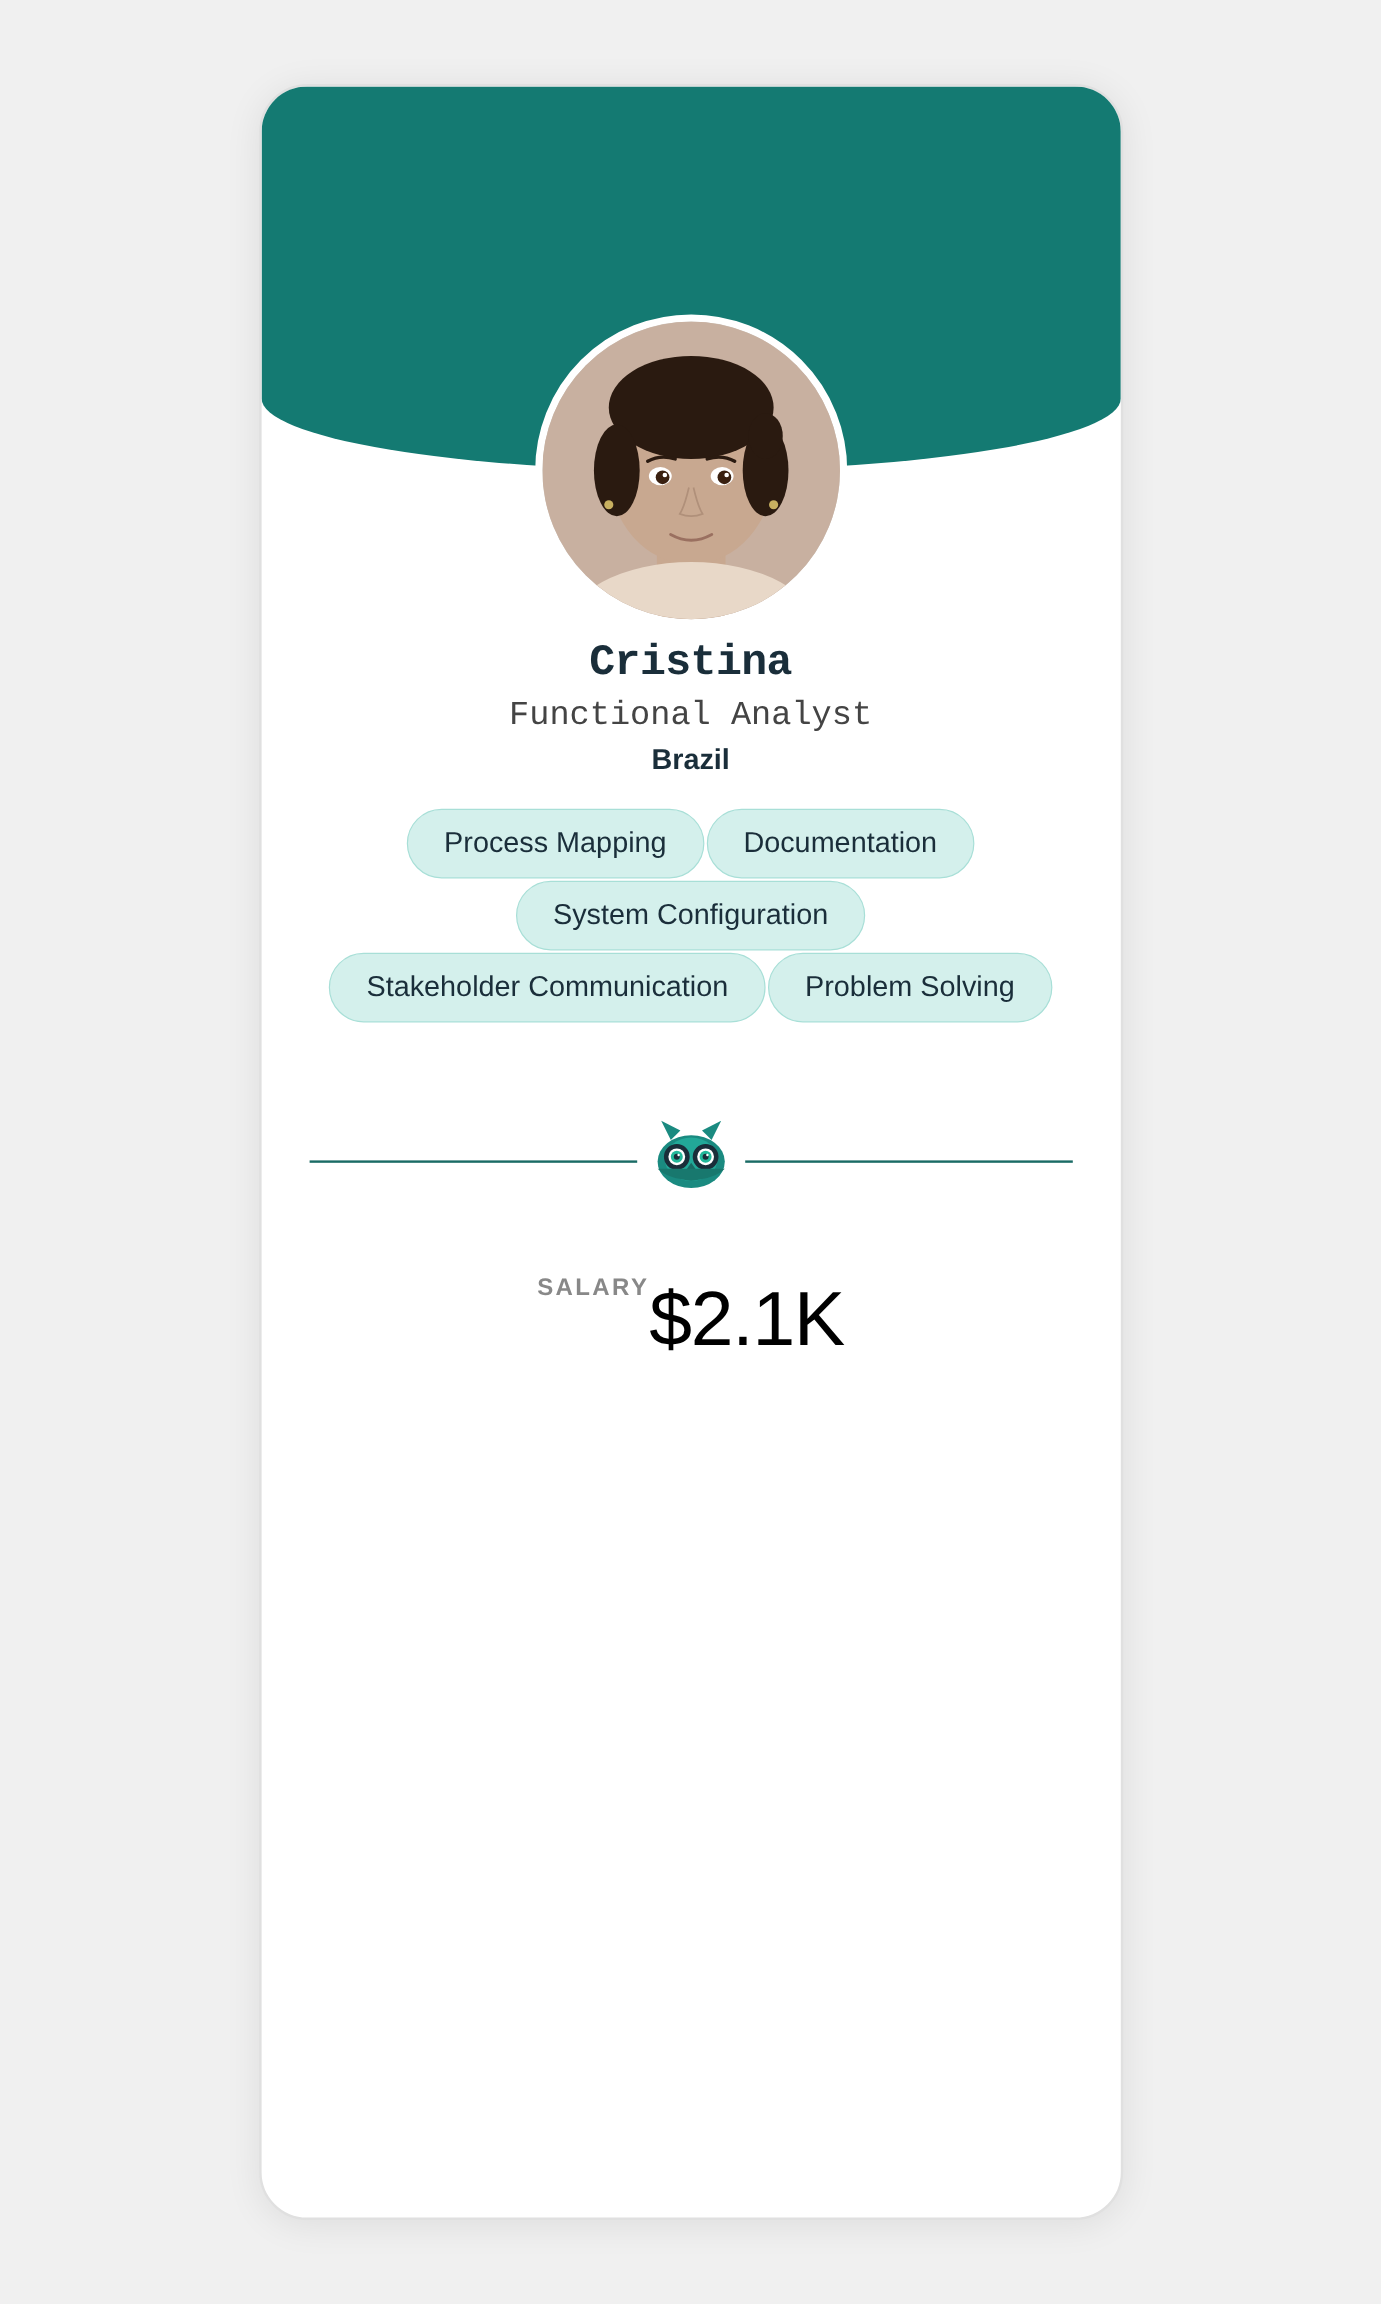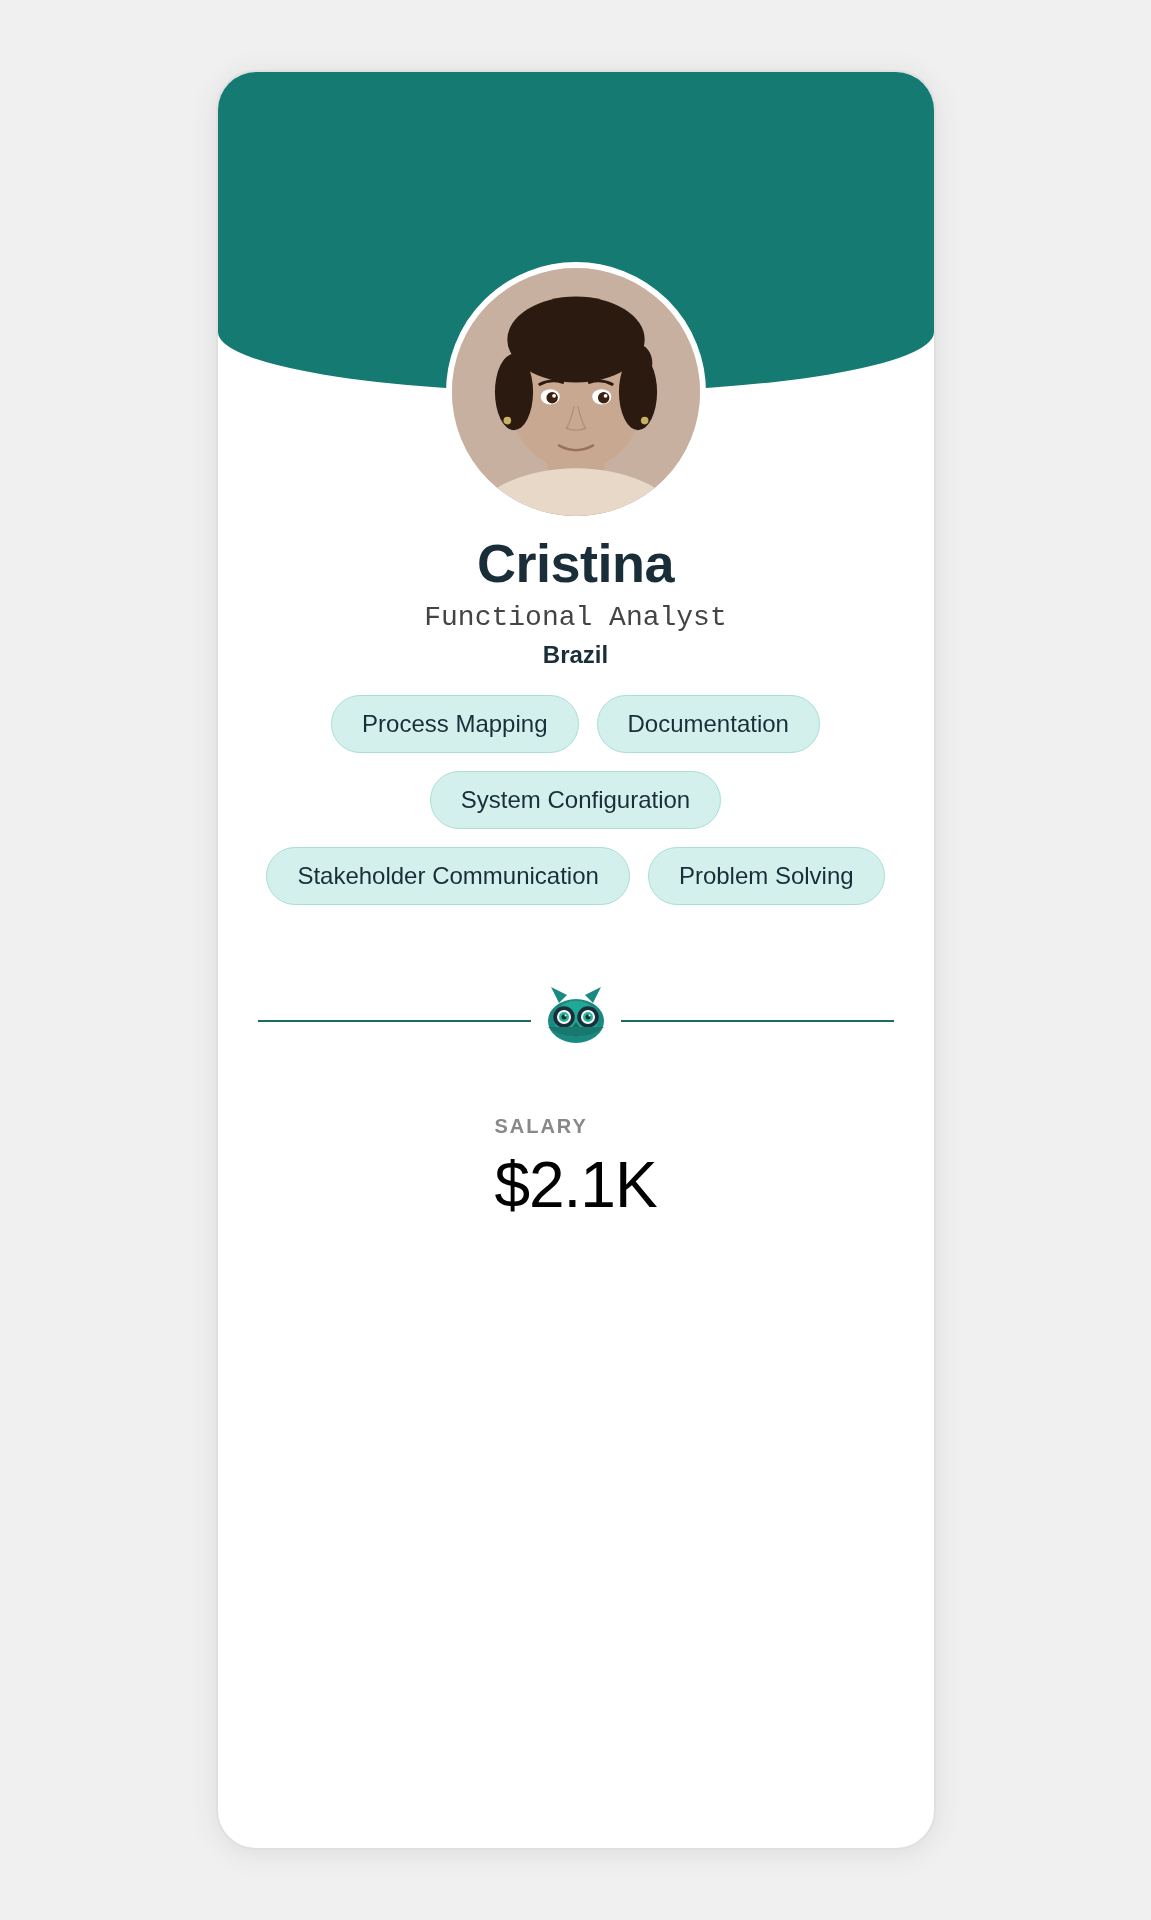--- a/index.html
+++ b/index.html
@@ -61,24 +61,24 @@
       margin-top: 140px;
       width: 100%;
       display: flex;
       flex-direction: column;
       align-items: center;
       flex: 1;
       padding: 0 40px;
     }
 
     .person-name {
-      font-size: 54px;
+      font-size: 36px;
       font-weight: 700;
       color: #1a2e3a;
-      font-family: Liberation Sans, sans-serif;
+      font-family: Liberation Mono, monospace;
       margin-bottom: 8px;
       letter-spacing: -0.5px;
     }
 
     .person-title {
       font-size: 28px;
       color: #444444;
       font-weight: 400;
       font-family: Liberation Mono, monospace;
       margin-bottom: 8px;
@@ -88,21 +88,21 @@
       font-size: 24px;
       font-weight: 700;
       color: #1a2e3a;
       font-family: Arial, sans-serif;
       margin-bottom: 26px;
     }
 
     .skills-container {
       display: flex;
       flex-wrap: wrap;
-      gap: 18px;
+      gap: 2px;
       justify-content: center;
       width: 100%;
       margin-bottom: 60px;
     }
 
     .skill-badge {
       background: #d4f0ec;
       border: 1.5px solid #a8dfd7;
       border-radius: 50px;
       padding: 14px 30px;
@@ -146,21 +146,21 @@
     .salary-section {
       width: 100%;
       display: flex;
       justify-content: space-around;
       align-items: flex-start;
       padding: 0 40px;
     }
 
     .salary-block {
       display: flex;
-      flex-direction: column;
+      flex-direction: row;
       align-items: flex-start;
     }
 
     .salary-label {
       font-size: 20px;
       font-weight: 600;
       color: #888888;
       letter-spacing: 2px;
       font-family: Arial, sans-serif;
       margin-bottom: 10px;

